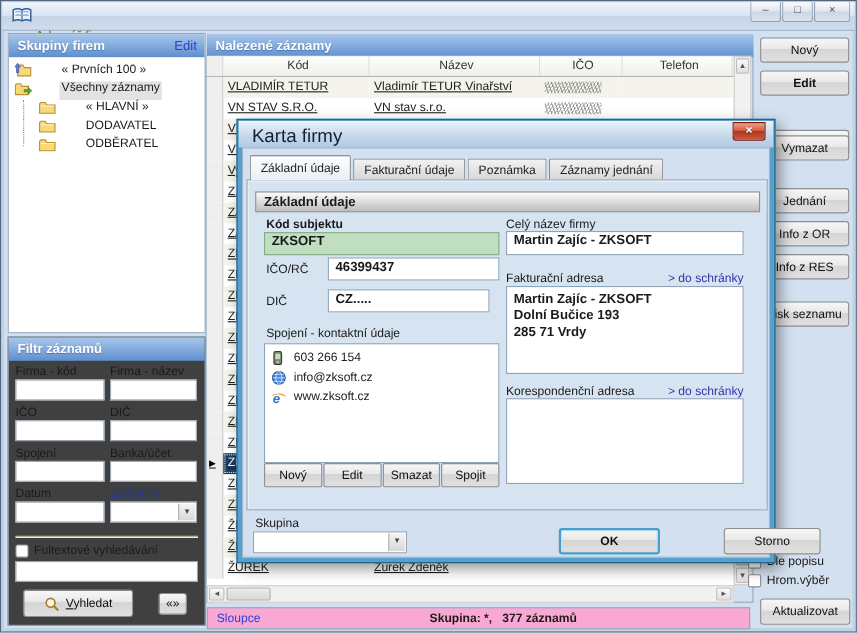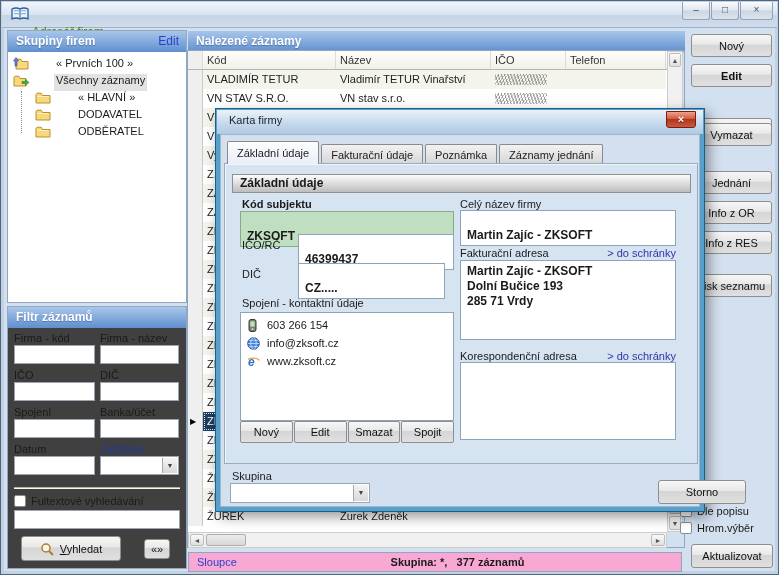--- a/index.html
+++ b/index.html
@@ -38,60 +38,60 @@
   .cbrow{display:flex;align-items:center;gap:5px;white-space:nowrap;}
   
   .btn{background:linear-gradient(#f7f7f7,#e8e8e8 45%,#d5d5d5 46%,#e0e0e0);border:1px solid #8e8e8e;
      border-radius:3px;text-align:center;font-size:11px;color:#111;display:flex;align-items:center;justify-content:center;cursor:default;}
   .btn.bold{font-weight:bold;}
   .action-btn{left:690px;width:81px;height:23px;position:absolute;}
   .default-btn{border:2px solid #46a0cd;box-shadow:inset 0 0 0 1px #bfe2f2;font-weight:bold;}
   .search-label::first-letter{text-decoration:underline;}
   
   .table-border{border:1px solid #8fa8c0;pointer-events:none;}
-  .colhdr{display:flex;background:linear-gradient(#fdfdfb,#f1f1ea);border-bottom:1px solid #b5b5b5;}
+  .colhdr{display:flex;background:linear-gradient(#fdfdfb,#f1f1ea);border-bottom:1px solid #b5b5b5;text-align:center;}
   .colhdr .cell{border-right:1px solid #dcdcdc;color:#333;line-height:18px;}
   .cell{padding-left:4px;overflow:hidden;white-space:nowrap;flex:none;}
   .gutter{width:15px;background:#efefef;border-right:1px solid #c9c9c9;padding-left:2px;font-size:8px;line-height:19px;color:#000;}
   .c0{width:133px;} .c1{width:155px;} .c2{width:75px;} .c3{width:100px;}
   .rows{background:#fff;overflow:hidden;}
-  .trow{display:flex;height:19px;line-height:19px;font-size:11px;color:#222;}
+  .trow{display:flex;height:19px;line-height:19px;font-size:11px;color:#222;text-decoration:underline;}
   .trow.alt .cell:not(.gutter){background:#f4f4ec;}
   .trow.selected .cell:not(.gutter){background:#1c3d61;color:#fff;outline:1px dotted #e8e8e8;outline-offset:-2px;}
   .scribble{display:inline-block;width:52px;height:11px;margin-top:4px;border-radius:2px;opacity:.85;
      background:repeating-linear-gradient(70deg,rgba(90,90,90,.55) 0 1px,transparent 1px 3px),
                 repeating-linear-gradient(-55deg,rgba(120,120,120,.5) 0 1px,transparent 1px 2.5px);
      filter:blur(.6px);}
   
   .sbar{background:#f1f1f1;border:1px solid #cdcdcd;}
   .sarrow{position:absolute;background:linear-gradient(#fafafa,#dfdfdf);border:1px solid #bdbdbd;border-radius:2px;
      color:#555;font-size:7px;display:flex;align-items:center;justify-content:center;}
   .sthumb{position:absolute;background:linear-gradient(#ececec,#d8d8d8);border:1px solid #aeaeae;border-radius:2px;}
   
   .statusbar{background:#f9a8d4;border:1px solid #8fa8c0;display:flex;align-items:center;}
   .link{color:#2b3fd0;cursor:pointer;}
   .status-center{position:absolute;left:0;right:0;text-align:center;font-weight:bold;white-space:pre;padding-left:45px;}
   
   .dialog{left:214px;top:107px;width:490px;height:404px;border:1px solid #1b5f85;background:#58a0cc;
      box-shadow:4px 5px 12px rgba(0,0,0,.4);z-index:50;}
   .dlg-titlebar{position:absolute;left:1px;top:1px;right:1px;height:24px;
      background:linear-gradient(#eaf2fa,#c3d7eb 60%,#b0c9e2);}
-  .dlg-title{position:absolute;left:13px;top:5px;font-size:11px;color:#16202c;}
+  .dlg-title{position:absolute;left:13px;top:5px;font-size:17px;color:#16202c;}
   .dlg-close{position:absolute;right:8px;top:2px;width:30px;height:17px;border:1px solid #7a1d10;border-radius:0 0 3px 3px;
      background:linear-gradient(#efa18e,#d4593f 45%,#b23420 50%,#c85a41);color:#fff;font-weight:bold;font-size:11px;
      text-align:center;line-height:15px;text-shadow:0 1px 1px rgba(0,0,0,.4);}
   .dlg-client{position:absolute;left:4px;top:25px;right:4px;bottom:4px;background:#d3e0f0;border:1px solid #9fb6cc;}
   .tabs{display:flex;align-items:flex-end;gap:2px;}
   .tab{height:20px;line-height:20px;padding:0 9px;background:linear-gradient(#f2f2f2,#d6d6d6);
      border:1px solid #8a8a8a;border-bottom:none;border-radius:2px 2px 0 0;color:#222;}
   .tab.active{height:23px;line-height:23px;background:linear-gradient(#fdfdfd,#e9eff7);position:relative;z-index:3;}
   .tabpanel{border:1px solid #98acc0;background:#d6e3f1;box-shadow:inset 1px 1px 0 #f2f6fa;}
   .grouphdr{background:linear-gradient(#fcfcfc,#bdbdbd);border:1px solid #909090;font-weight:bold;font-size:12px;
      line-height:17px;padding-left:7px;color:#1a1a1a;}
-  .field{background:#fff;border:1px solid #8ea4b8;font-weight:bold;font-size:12px;padding:17px 6px;white-space:nowrap;overflow:hidden;}
+  .field{background:#fff;border:1px solid #8ea4b8;font-weight:bold;font-size:12px;padding:0 6px;white-space:nowrap;overflow:hidden;}
   .field.green{background:#c0dfc0;border-color:#86ac86;}
   .listbox{background:#fff;border:1px solid #8ea4b8;}
   .contact-row{display:flex;align-items:center;height:18px;padding-left:6px;gap:7px;font-size:11px;}
   .contact-icon{width:13px;height:13px;flex:none;display:inline-flex;}
   .ctb{display:flex;gap:1px;}
   .ctb .btn{flex:1;height:22px;border-radius:2px;}
   .addr{background:#fff;border:1px solid #8ea4b8;padding:3px 6px;font-weight:bold;font-size:12px;line-height:15px;}
   .cliplink{color:#3333aa;font-size:11px;}
   .dlabel{font-size:11px;color:#1a1a1a;white-space:nowrap;}
 </style>
@@ -459,20 +459,21 @@
         <div>285 71 Vrdy</div>
       </div>
     <div class="abs dlabel" style="left:244px;top:241px;">Korespondenční adresa</div>
     <div class="abs cliplink" style="left:368px;top:241px;width:92px;text-align:right;">&gt; do schránky</div>
     <div class="abs addr" style="left:244px;top:253px;width:216px;height:78px;"></div>
 
     <div class="abs dlabel bluelabel" style="left:16px;top:361px;">Skupina</div>
     <div class="abs finput" style="left:14px;top:374px;width:140px;height:20px;">
       <span class="dd-btn">▼</span>
     </div>
+    <div class="abs btn default-btn" style="left:292px;top:371px;width:92px;height:24px;">OK</div>
     <div class="abs btn" style="left:394px;top:371px;width:88px;height:24px;margin-left:48px;">Storno</div>
   </div>
 
 <div class="abs flabel" style="left: 13px; top: 331px; width: 81px;">Firma - kód</div>
     <div class="abs finput" style="left: 13px; top: 344px; width: 81px;"></div>
     <div class="abs flabel" style="left: 99px; top: 331px; width: 79px;">Firma - název</div>
     <div class="abs finput" style="left: 99px; top: 344px; width: 79px;"></div>
     <div class="abs flabel" style="left: 13px; top: 368px; width: 81px;">IČO</div>
     <div class="abs finput" style="left: 13px; top: 381px; width: 81px;"></div>
     <div class="abs flabel" style="left: 99px; top: 368px; width: 79px;">DIČ</div>

